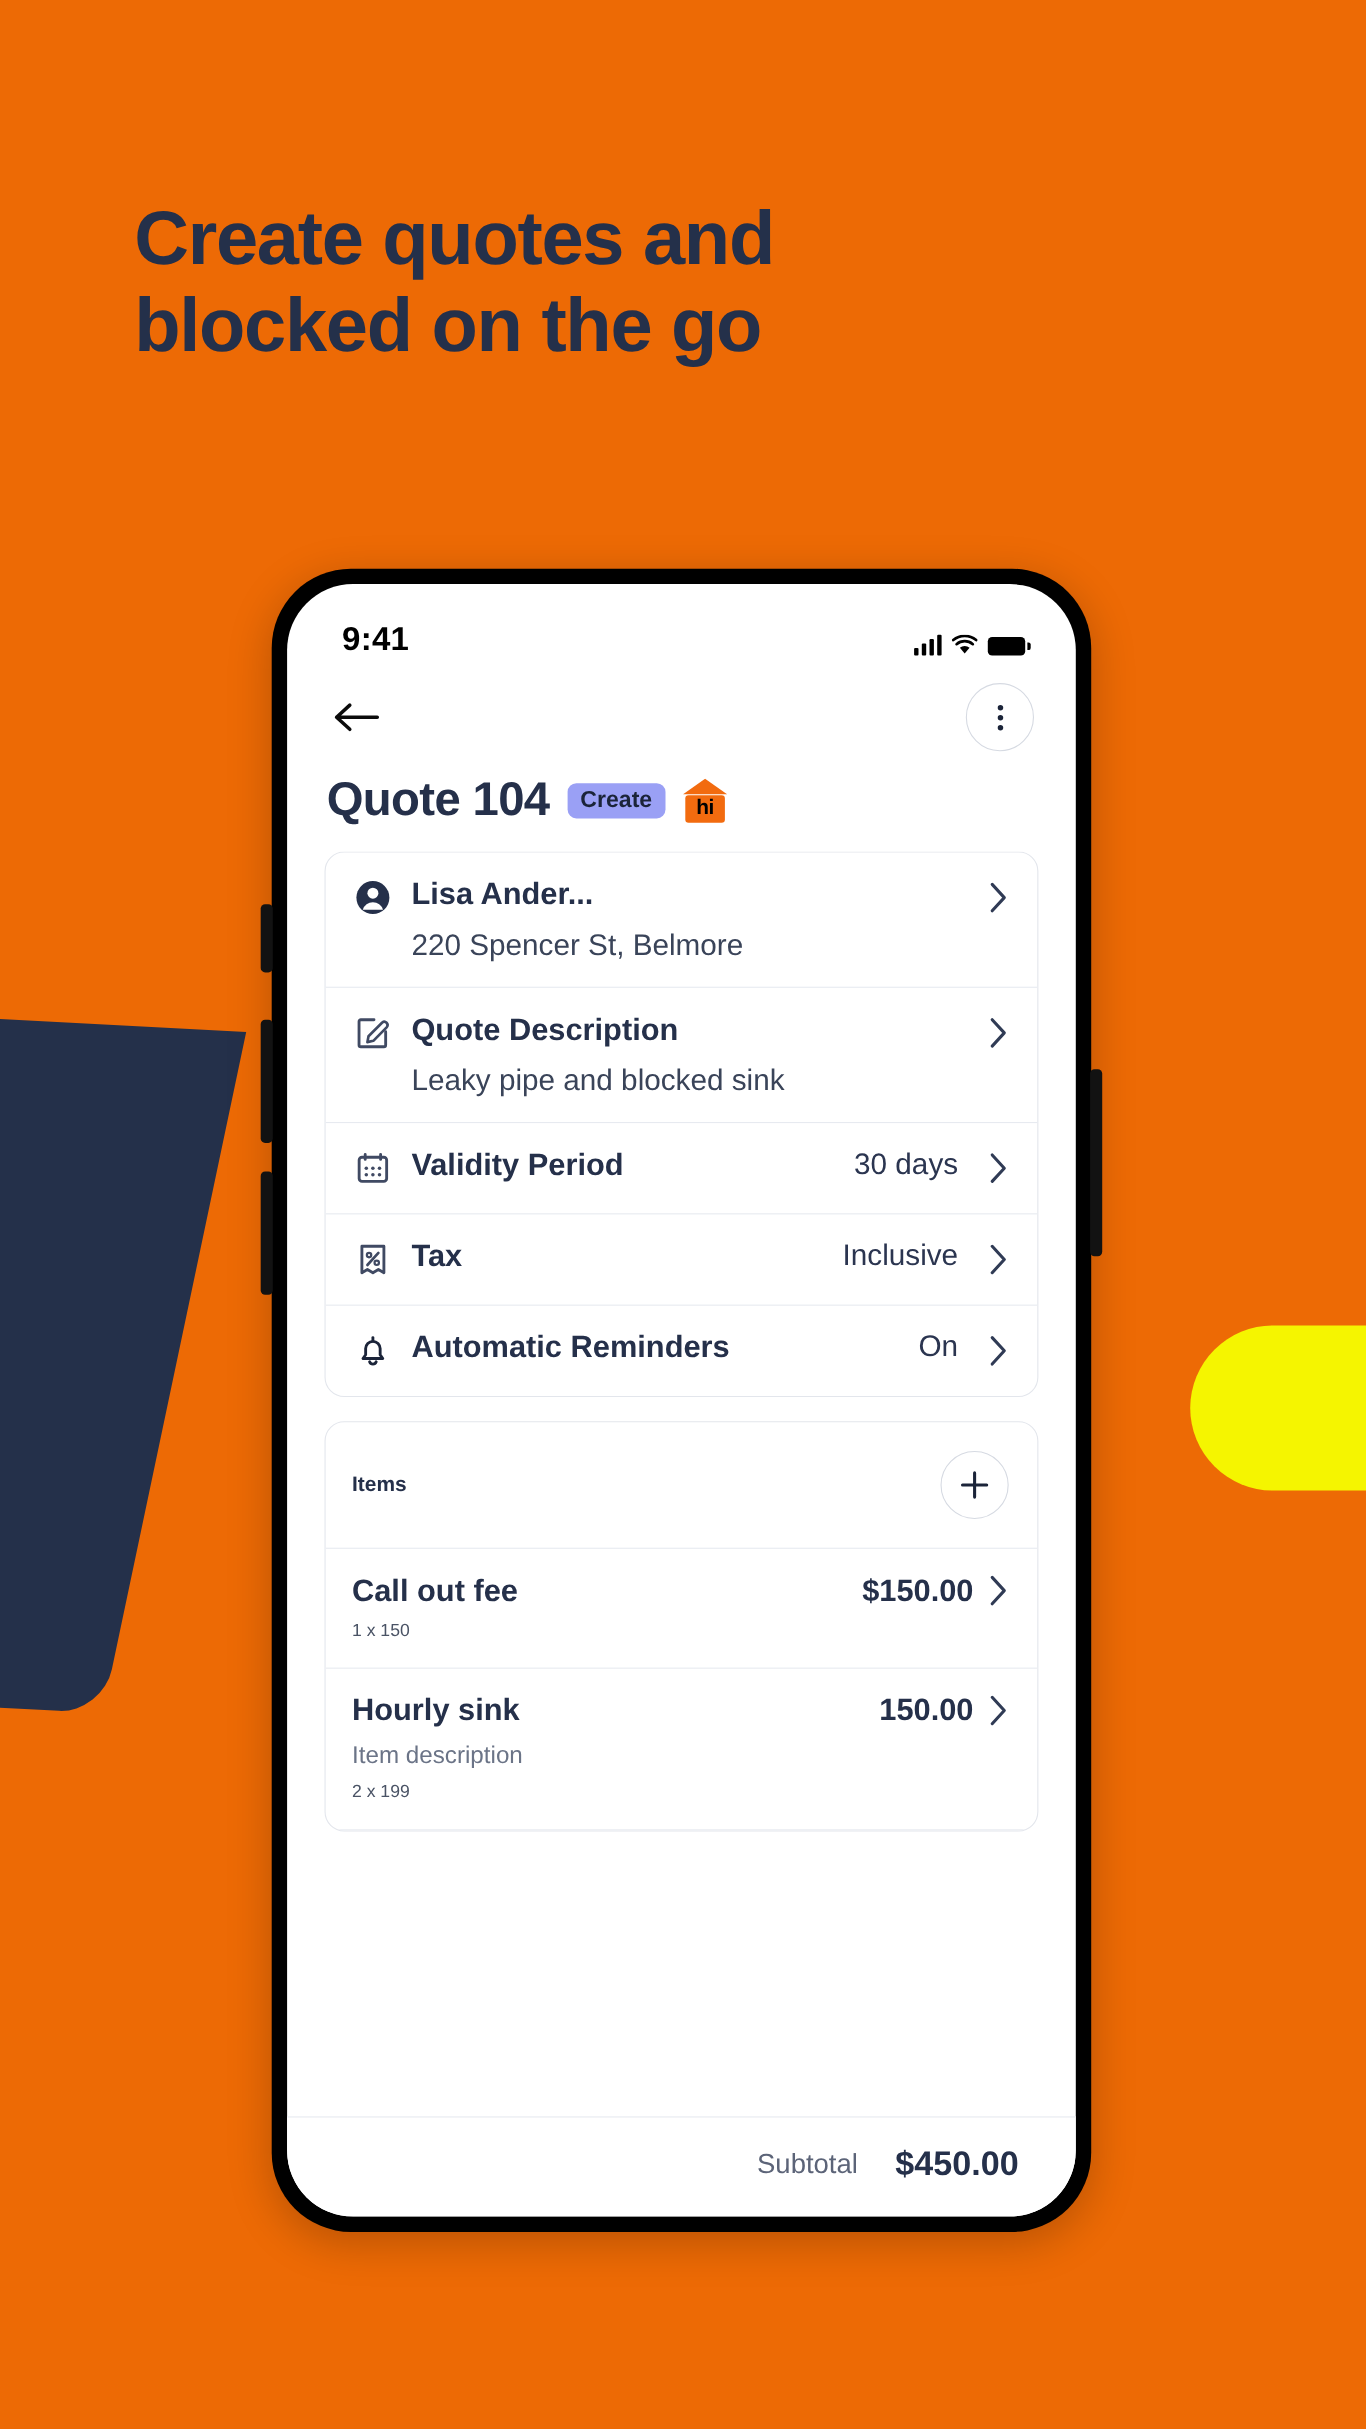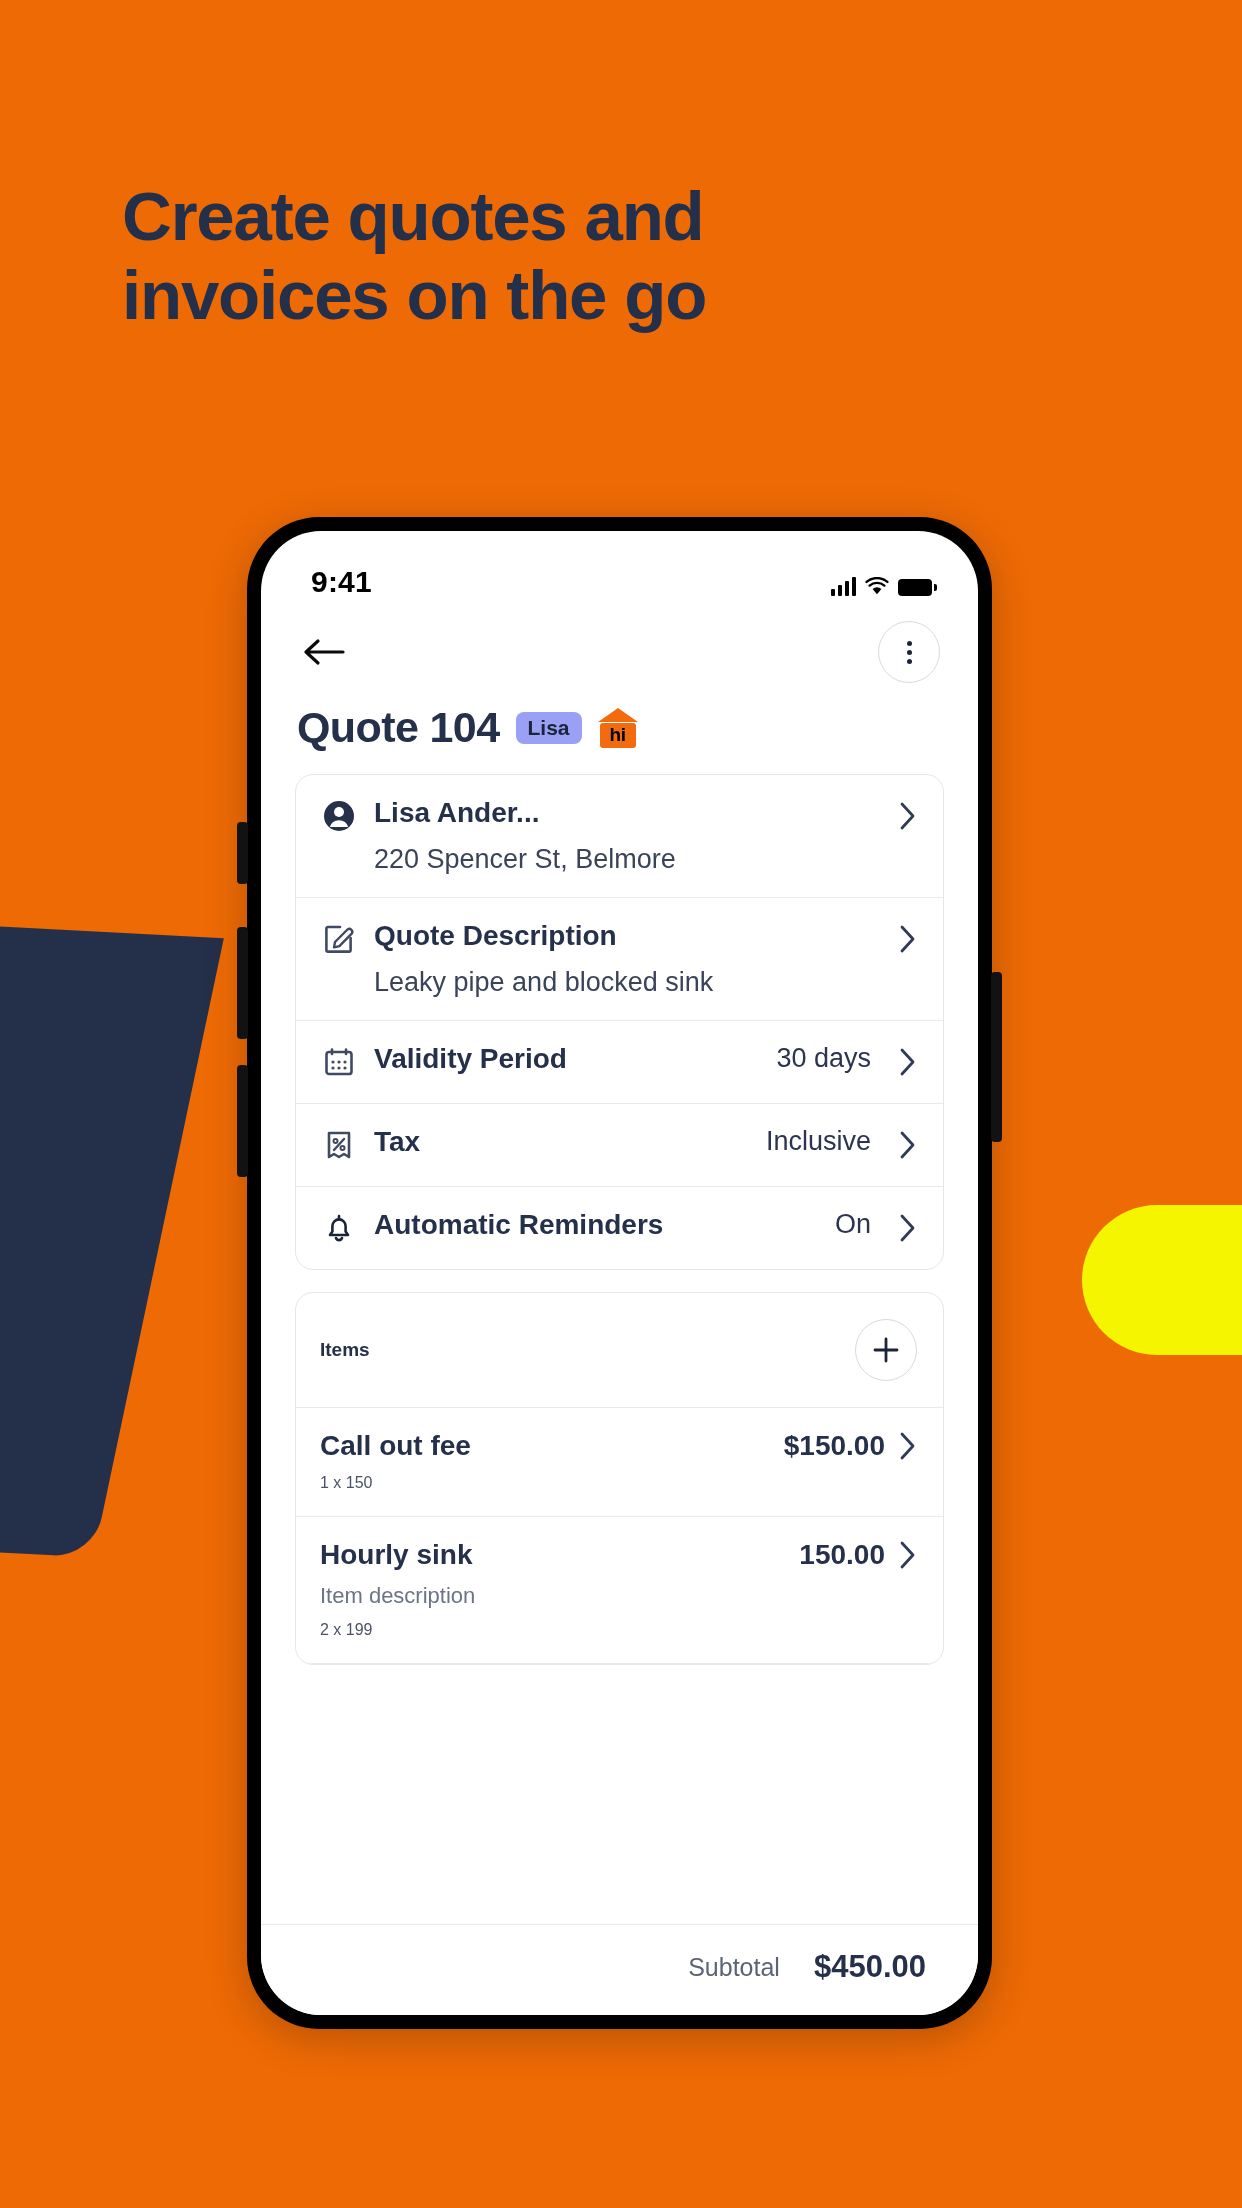--- a/index.html
+++ b/index.html
@@ -349,21 +349,21 @@
   }
 </style>
 </head>
 <body>
 
 <div class="bg-shape-navy"></div>
 <div class="bg-shape-yellow"></div>
 
 <h1 class="headline">
   <span class="line">Create quotes and</span>
-  <span class="line">invoices on the go</span>
+  <span class="line">blocked on the go</span>
 </h1>
 
 <div class="phone">
   <div class="phone-frame"></div>
   <div class="btn-side btn-silent"></div>
   <div class="btn-side btn-vol-up"></div>
   <div class="btn-side btn-vol-dn"></div>
   <div class="btn-side btn-power"></div>
 
   <div class="phone-screen">
@@ -396,21 +396,21 @@
         </div>
         <div class="kebab-btn">
           <span></span>
           <span></span>
           <span></span>
         </div>
       </div>
 
       <div class="title-row">
         <div class="page-title">Quote 104</div>
-        <div class="badge-draft">Lisa</div>
+        <div class="badge-draft">Create</div>
         <div class="logo-hi">
           <span class="roof"></span>
           <span class="body">hi</span>
         </div>
       </div>
 
       <div class="scroll-area">
 
         <div class="card">
 

